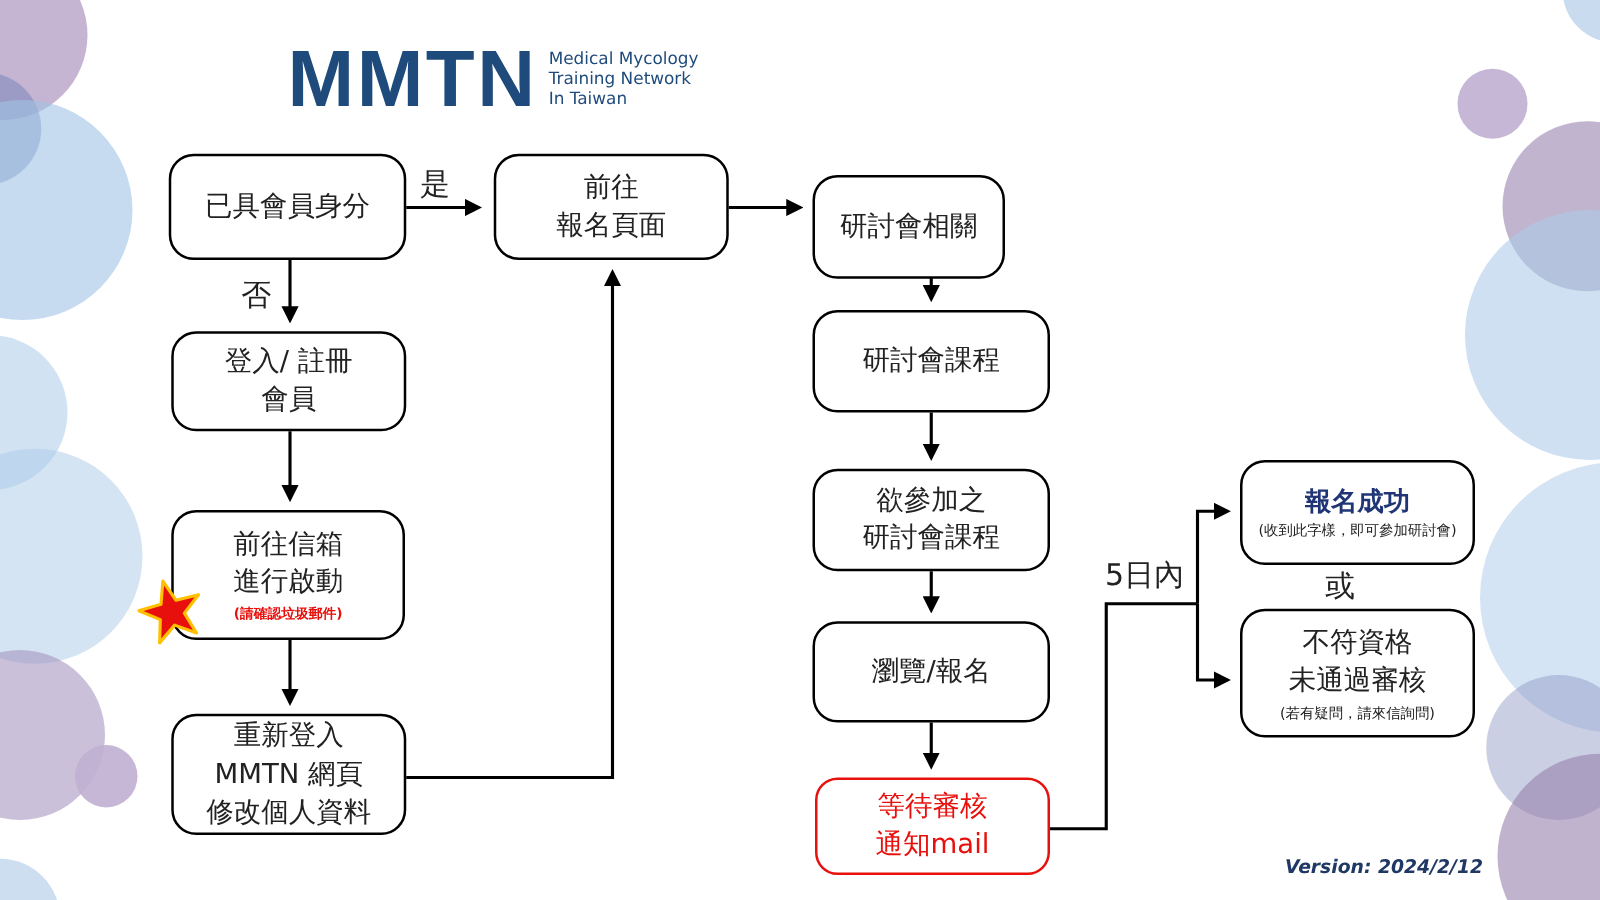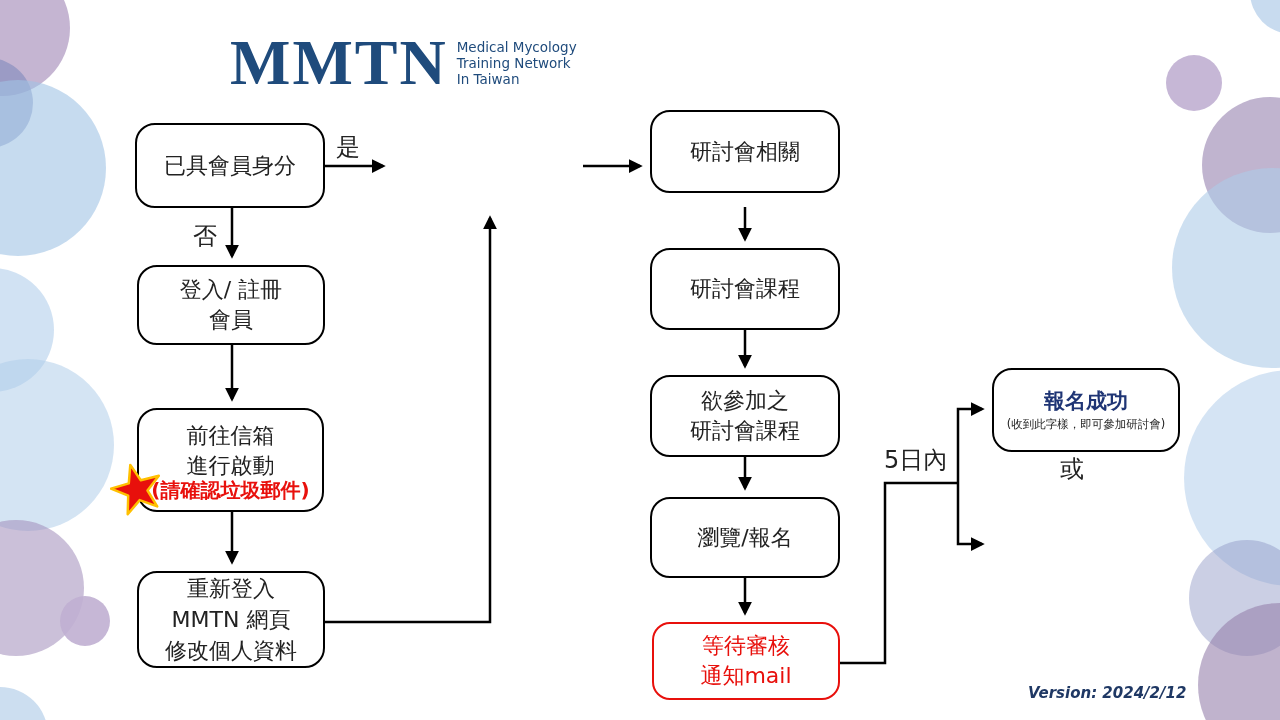--- a/index.html
+++ b/index.html
@@ -26,48 +26,48 @@
   .c12{left:1172px; top:168px;  width:200px;height:200px;background:rgba(173,203,232,0.60);}
   .c13{left:1184px; top:370px;  width:216px;height:216px;background:rgba(190,214,238,0.65);}
   .c14{left:1189px; top:540px;  width:116px;height:116px;background:rgba(140,148,195,0.45);}
   .c15{left:1198px; top:603px;  width:164px;height:164px;background:rgba(150,128,172,0.60);}
 
   .connectors{position:absolute;left:0;top:0;z-index:1;pointer-events:none;}
 
   
   .logo-wrap{position:absolute;left:230px;top:32px;display:flex;align-items:center;z-index:2;}
   .logo-main{
-    font-family:Liberation Serif, serif;
+    font-family:Liberation Sans, sans-serif;
     font-weight:bold;font-size:64px;line-height:62px;color:#1F4B7C;letter-spacing:2px;
   }
   .logo-sub{margin-left:9px;color:#1F4B7C;font-size:13.5px;line-height:16px;font-weight:500;}
   .page-title{
     position:absolute;left:592px;top:20px;z-index:2;margin:0;
     font-size:60px;font-weight:800;color:#1F4B7C;letter-spacing:3px;white-space:nowrap;
   }
 
   
   .box{
     position:absolute;z-index:2;background:#fff;border:2.5px solid #000;border-radius:20px;
     display:flex;flex-direction:column;justify-content:center;align-items:center;
     font-size:22px;color:#222;line-height:30px;text-align:center;box-sizing:border-box;
   }
   #box-member   {left:135px;top:123px;width:190px;height:85px;}
   #box-login    {left:137px;top:265px;width:188px;height:80px;}
   #box-mailbox  {left:137px;top:408px;width:187px;height:104px;}
   #box-relogin  {left:137px;top:571px;width:188px;height:97px;line-height:31px;}
   #box-gotoreg  {left:395px;top:123px;width:188px;height:85px;}
-  #box-related  {left:650px;top:110px;width:190px;height:83px;}
+  #box-related  {left:650px;top:140px;width:154px;height:83px;}
   #box-courses  {left:650px;top:248px;width:190px;height:82px;}
   #box-desired  {left:650px;top:375px;width:190px;height:82px;}
   #box-browse   {left:650px;top:497px;width:190px;height:81px;text-align:right;}
   #box-wait     {left:652px;top:622px;width:188px;height:78px;border-color:#E8100C;color:#E8100C;border-radius:18px;}
   #box-success  {left:992px;top:368px;width:188px;height:84px;}
   #box-rejected {left:992px;top:487px;width:188px;height:103px;}
-  .box .note-red{font-size:20px;line-height:19px;font-weight:bold;color:#E8100C;}
+  .box .note-red{font-size:11px;line-height:19px;font-weight:bold;color:#E8100C;}
   .box .note-sm {font-size:11.5px;line-height:16px;color:#222;margin-top:2px;}
   #box-success .main{font-size:21px;font-weight:bold;color:#1F3575;line-height:26px;}
 
   
   .flabel{position:absolute;z-index:2;font-size:24px;color:#222;white-space:nowrap;}
   #label-yes{left:336px;top:131px;}
   #label-no {left:193px;top:220px;}
   #label-5d {left:884px;top:444px;}
   #label-or {left:992px;top:453px;width:160px;text-align:center;}
   #version  {
@@ -144,20 +144,24 @@
     <div>進行啟動</div>
     <div class="note-red">(請確認垃圾郵件)</div>
   </div>
 
   <div class="box" id="box-relogin">
     <div>重新登入</div>
     <div>MMTN 網頁</div>
     <div>修改個人資料</div>
   </div>
 
+  <div class="box" id="box-gotoreg">
+    <div>前往</div>
+    <div>報名頁面</div>
+  </div>
 
   <div class="box" id="box-related">
     <div>研討會相關</div>
   </div>
 
   <div class="box" id="box-courses">
     <div>研討會課程</div>
   </div>
 
   <div class="box" id="box-desired">
@@ -172,20 +176,25 @@
   <div class="box" id="box-wait">
     <div>等待審核</div>
     <div>通知mail</div>
   </div>
 
   <div class="box" id="box-success">
     <div class="main">報名成功</div>
     <div class="note-sm">(收到此字樣，即可參加研討會)</div>
   </div>
 
+  <div class="box" id="box-rejected">
+    <div>不符資格</div>
+    <div>未通過審核</div>
+    <div class="note-sm">(若有疑問，請來信詢問)</div>
+  </div>
 
   <div class="flabel" id="label-yes">是</div>
   <div class="flabel" id="label-no">否</div>
   <div class="flabel" id="label-5d">5日內</div>
   <div class="flabel" id="label-or">或</div>
 
   <svg class="star" width="56" height="54">
     <polygon points="20.3,2.9 30.8,18.2 48.8,13.8 37.5,28.5 47.2,44.4 29.7,38.1 17.7,52.3 18.2,33.7 1.0,26.6 18.8,21.4" fill="#E8100C" stroke="#FFC000" stroke-width="2.5" stroke-linejoin="round"></polygon>
   </svg>
 

